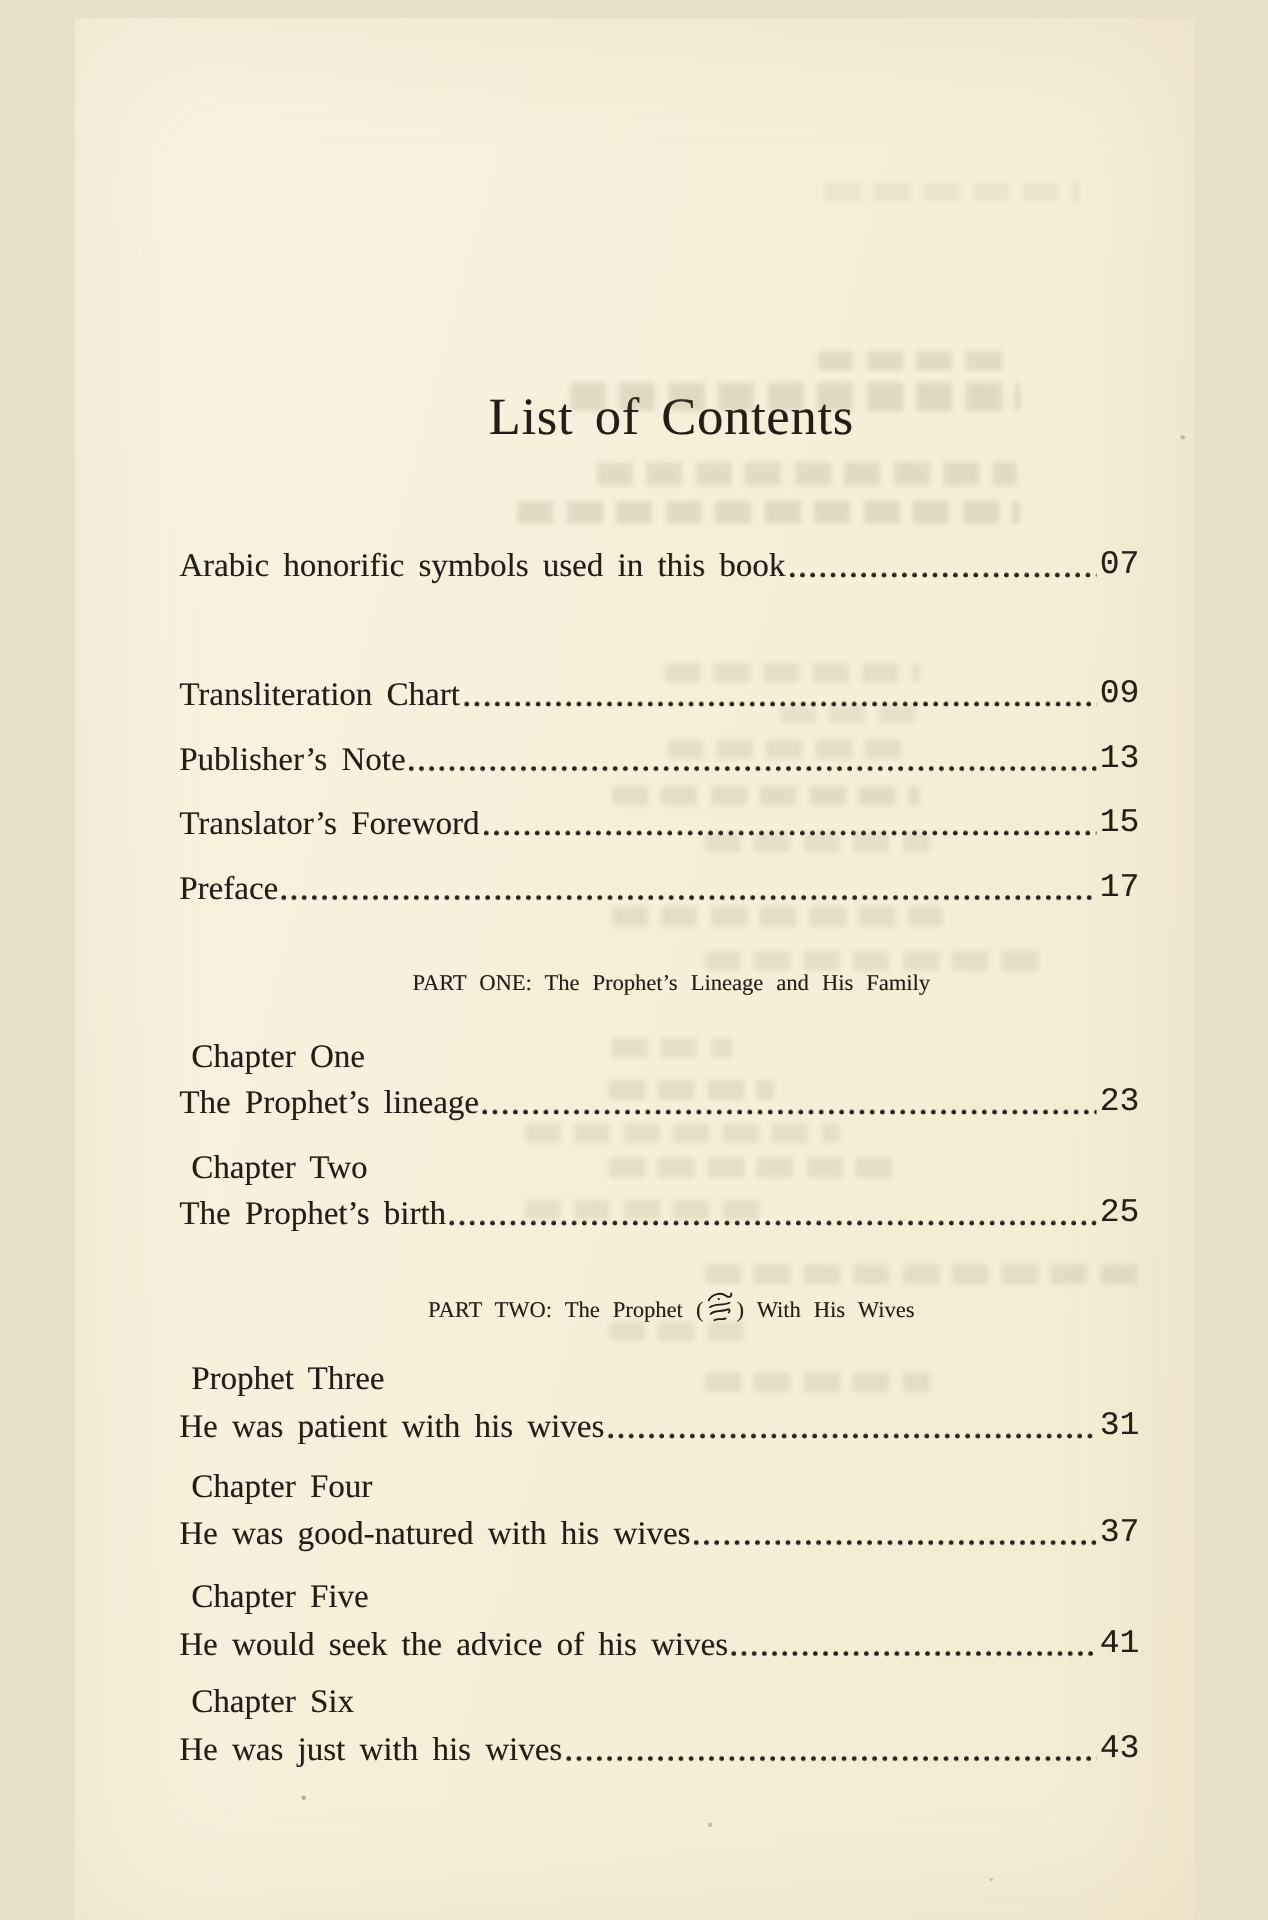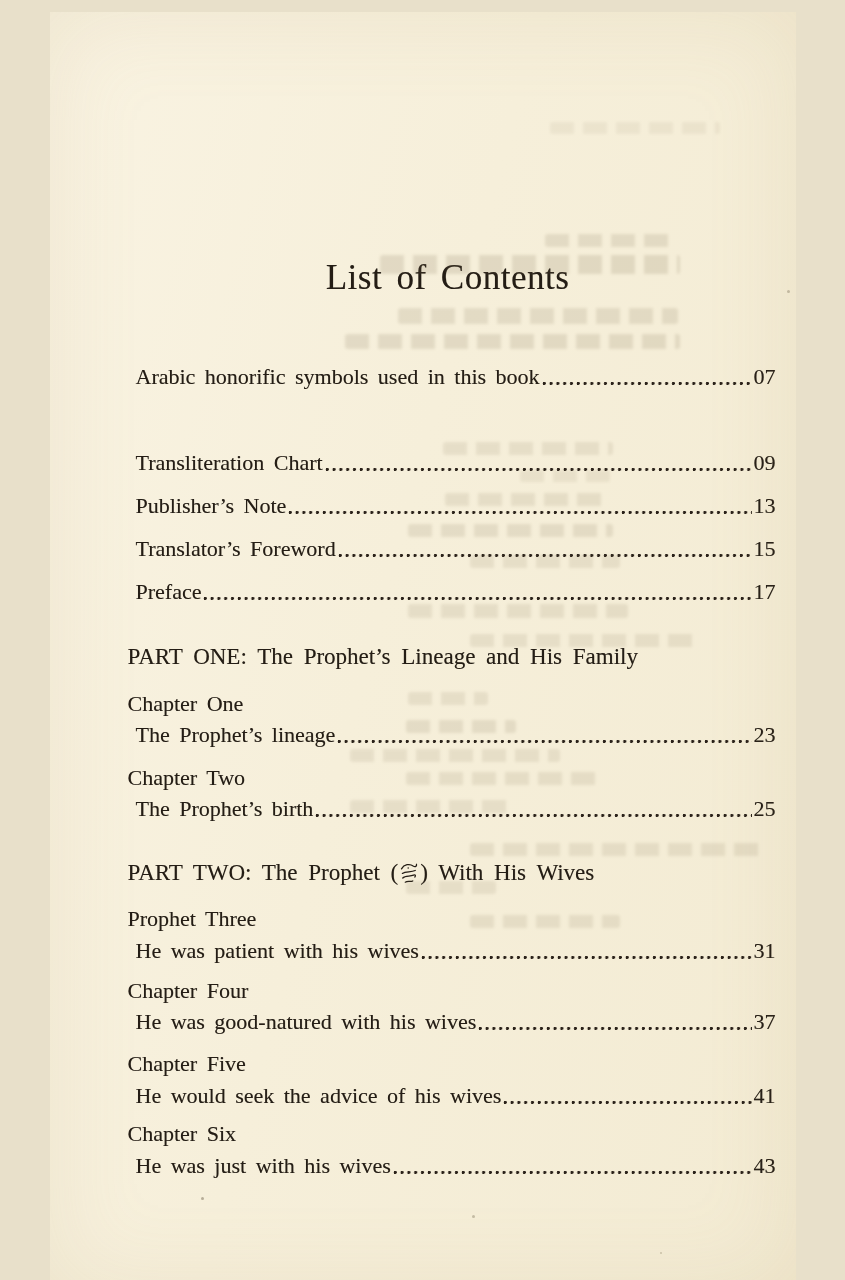--- a/index.html
+++ b/index.html
@@ -27,53 +27,54 @@
     text-align: center;
     font-size: 35px;
     letter-spacing: 0.5px;
     word-spacing: 5px;
     line-height: 40px;
     white-space: nowrap;
   }
 
   .toc-row {
     position: absolute;
-    left: 86px; width: 640px;
+    left: 70px; width: 640px;
     display: flex;
     align-items: center;
     font-size: 22px;
     line-height: 25px;
     word-spacing: 4px;
     white-space: nowrap;
   }
   .toc-row .label em { font-style: italic; }
   .leader {
     flex: 1 1 auto;
     align-self: flex-end;
     height: 5px;
     margin: 0 2px 3px 2px;
     background-image: radial-gradient(circle at 2.2px 2.4px, #2a2119 1.35px, rgba(0,0,0,0) 1.8px);
     background-size: 6.8px 5px;
     background-repeat: repeat-x;
   }
-  .pageno { flex: 0 0 auto; }
+  .pageno { flex: 0 0 auto; font-family: Liberation Mono, monospace; }
 
   .chapter-name {
     position: absolute;
     left: 78px; width: 640px;
     font-size: 22px;
     line-height: 25px;
     word-spacing: 4px;
     white-space: nowrap;
   }
 
   .part-heading {
     position: absolute;
     left: 78px; width: 640px;
-    font-size: 23px;
+    text-align: center;
+    font-size: 15px;
     line-height: 27px;
     word-spacing: 5px;
     white-space: nowrap;
   }
   .honorific-svg { display: inline-block; vertical-align: -5px; margin: 0 1px; }
 
   .ghost {
     position: absolute;
     border-radius: 3px;
     filter: blur(1.7px);

